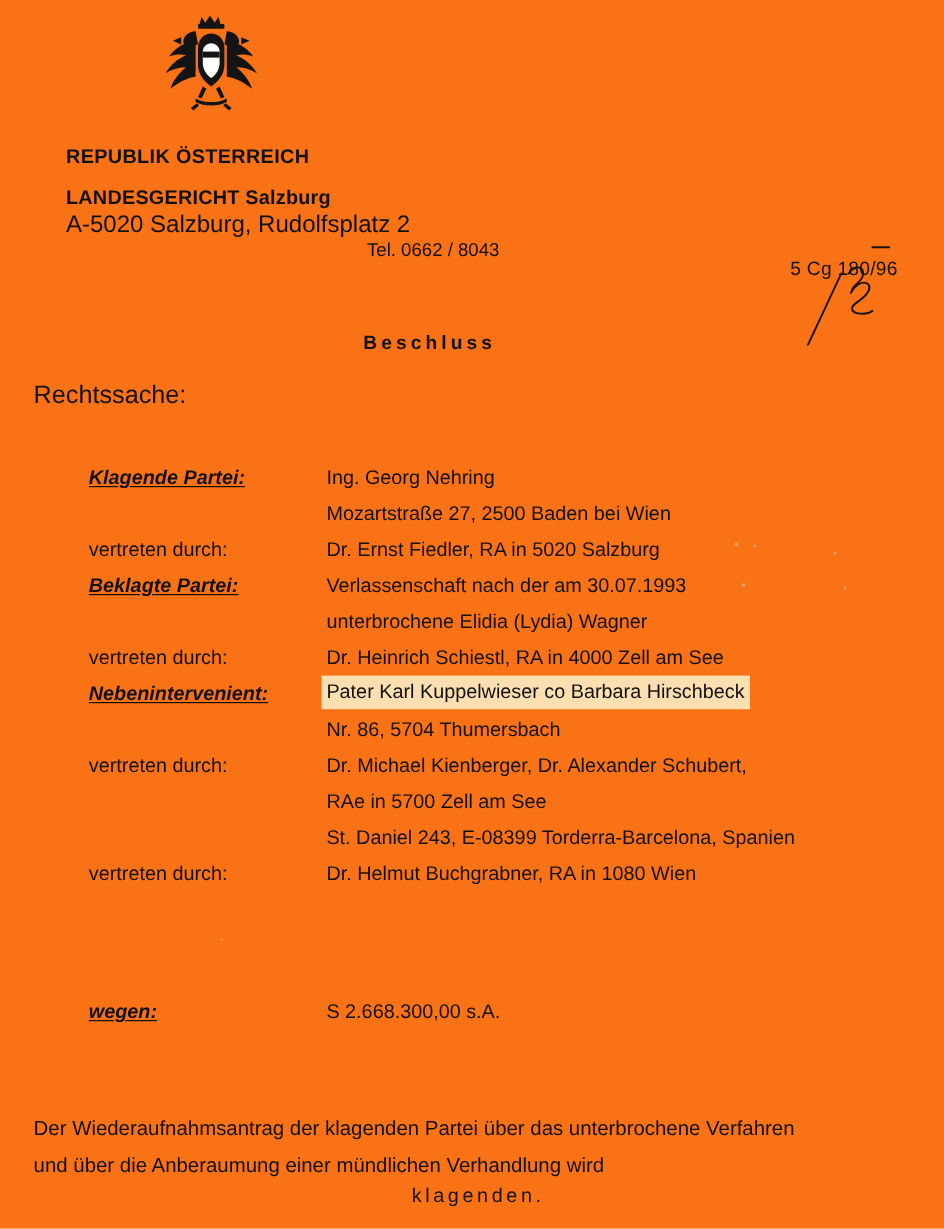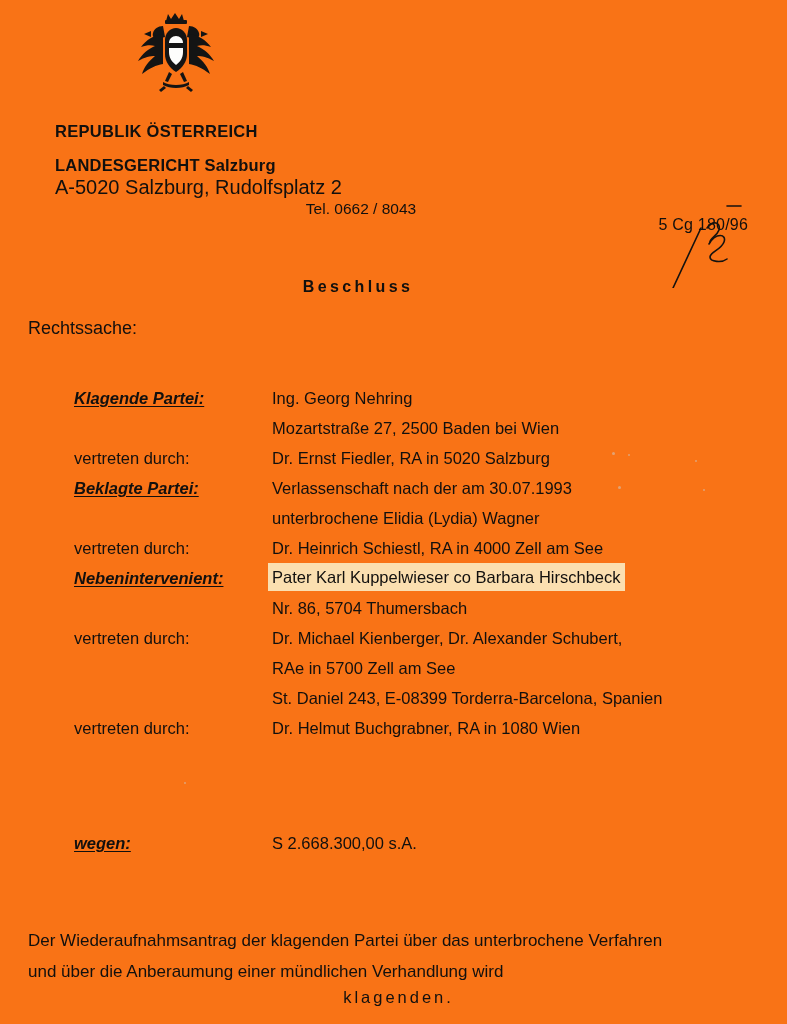--- a/index.html
+++ b/index.html
@@ -94,21 +94,21 @@
     padding-left: 14px;
     box-sizing: border-box;
     margin-left: 11px;
   }
 
   
   .rechtssache {
     position: absolute;
     left: 28px;
     top: 318px;
-    font-size: 18px;
+    font-size: 21px;
   }
 
   
   .parties {
     position: absolute;
     left: 28px;
     top: 383px;
     width: 730px;
   }
   .prow {

